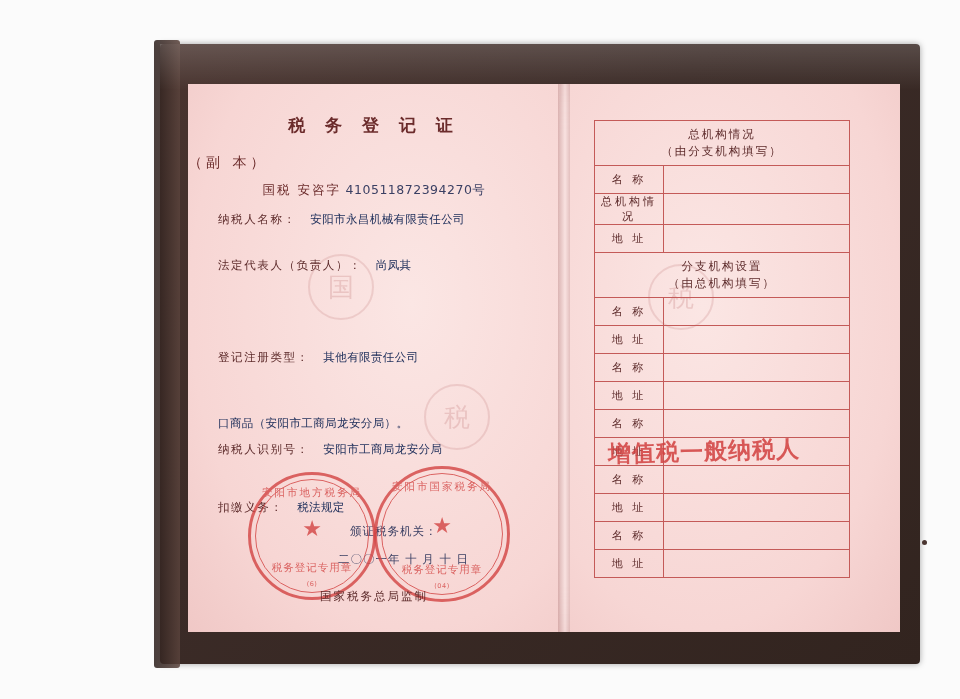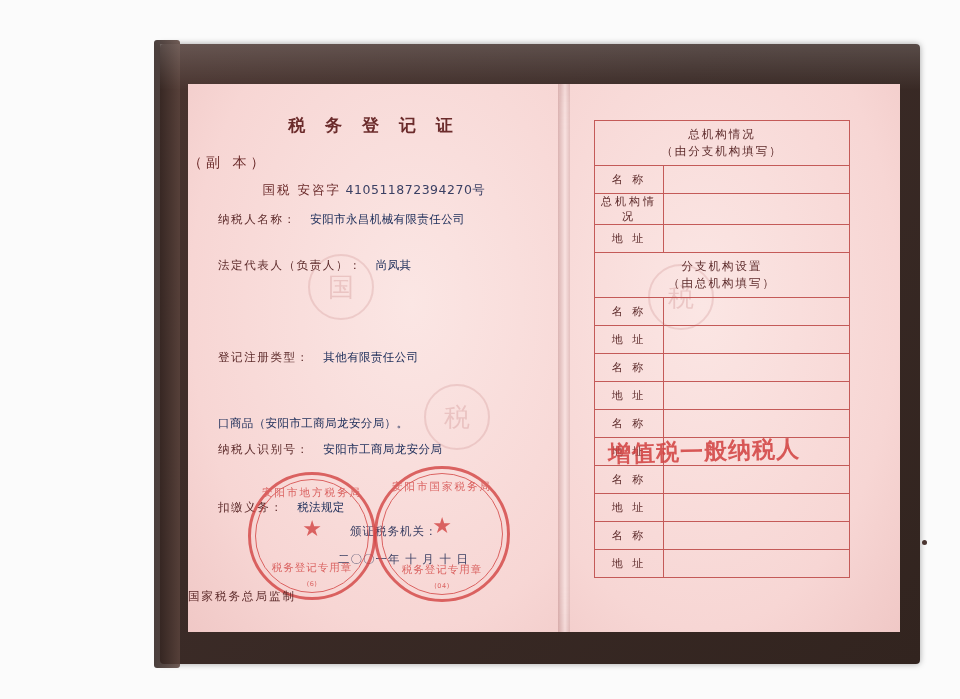--- a/index.html
+++ b/index.html
@@ -76,21 +76,21 @@
   .doc-num{
     position:absolute;left:0;top:98px;width:372px;text-align:center;
     font-size:12.5px;color:#3a3f63;letter-spacing:.5px;
   }
   .doc-num .lbl{color:#6b2b2b;letter-spacing:2px;}
   .row{position:absolute;font-size:11.5px;color:#2c2f52;}
   .row .lbl{color:#5d2b2b;letter-spacing:1.6px;}
   .row .val{color:#20305c;margin-left:10px;letter-spacing:.4px;}
   .row2{position:absolute;font-size:11.5px;color:#20305c;letter-spacing:.4px;}
   .footer-line{
-    position:absolute;left:0;top:505px;width:372px;text-align:left;
+    position:absolute;left:0;top:505px;width:372px;text-align:center;
     font-size:11.5px;color:#5d2b2b;letter-spacing:2px;
   }
 
   
   .seal{
     position:absolute;border:3px solid #d2403f;border-radius:50%;
     opacity:.78;
   }
   .seal .inner{
     position:absolute;left:4px;top:4px;right:4px;bottom:4px;

